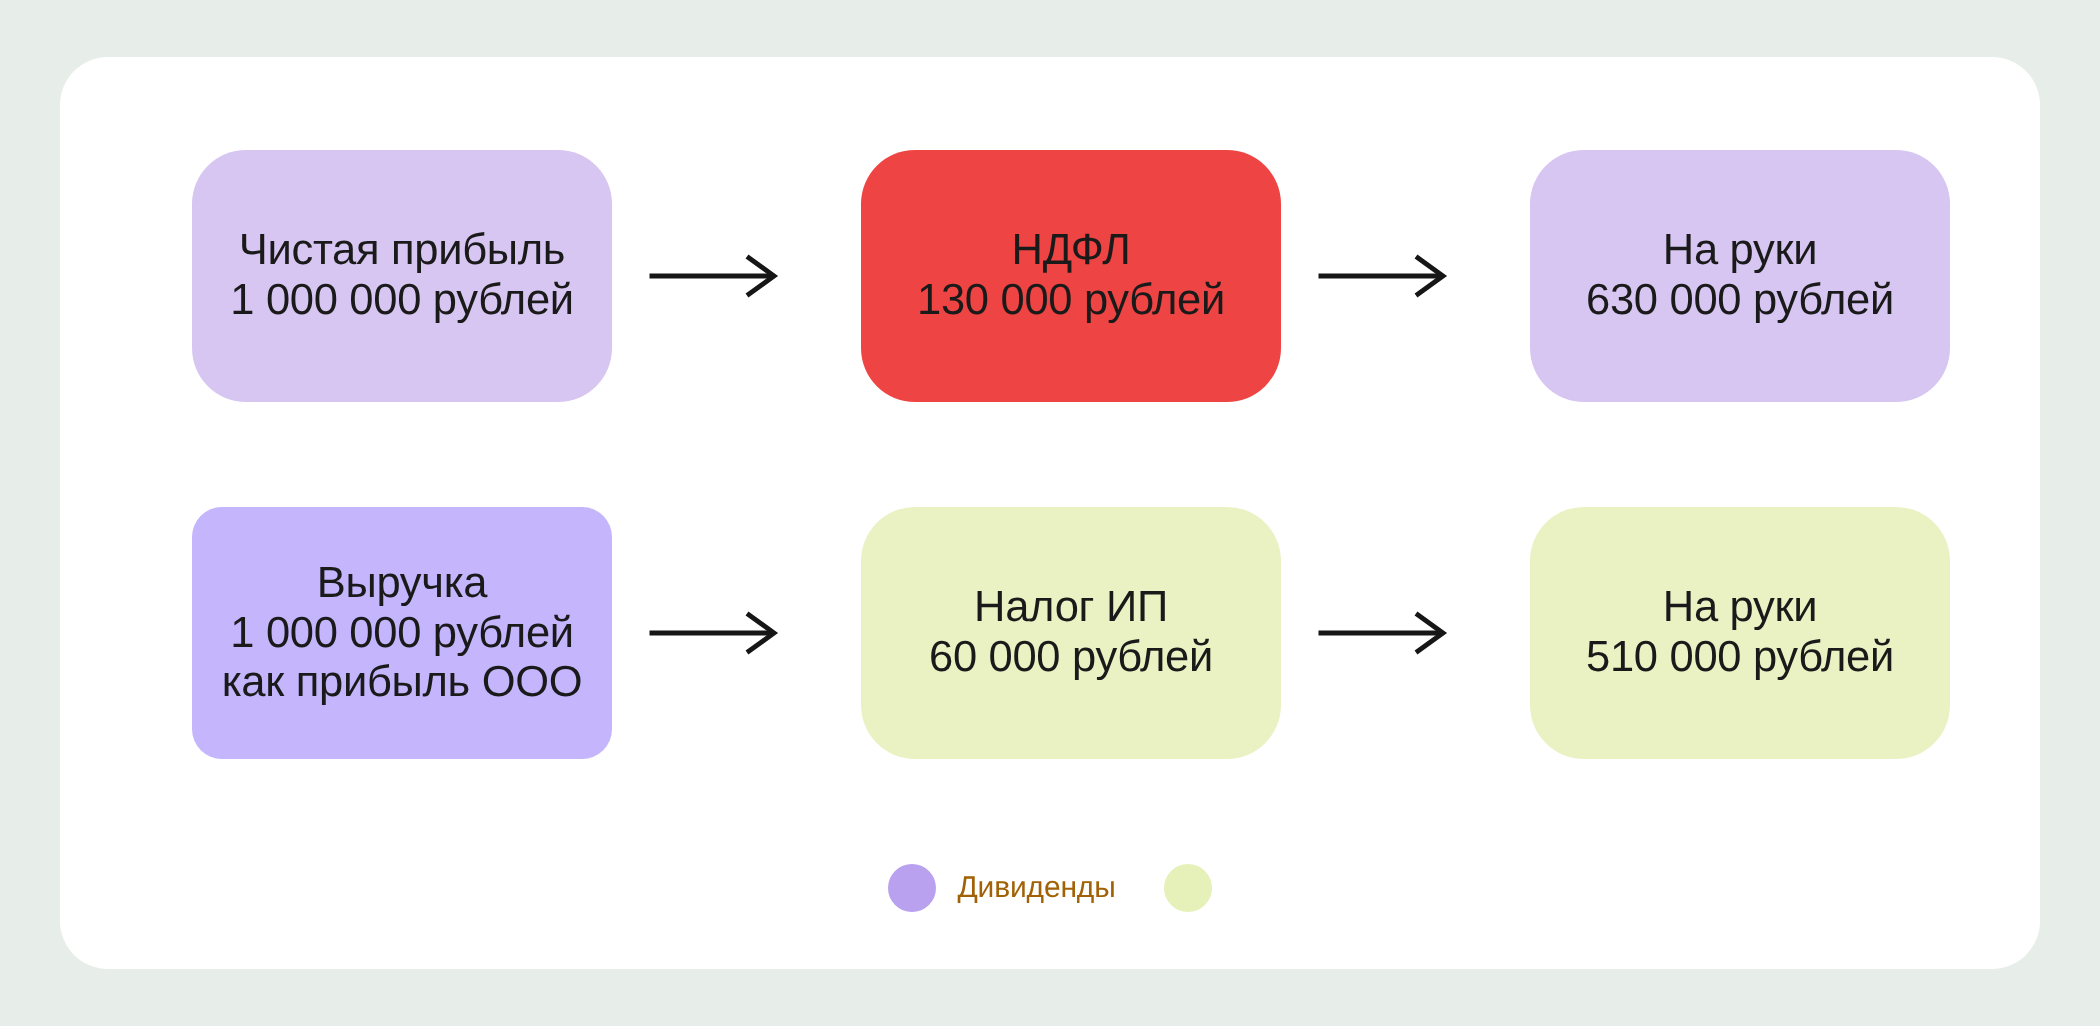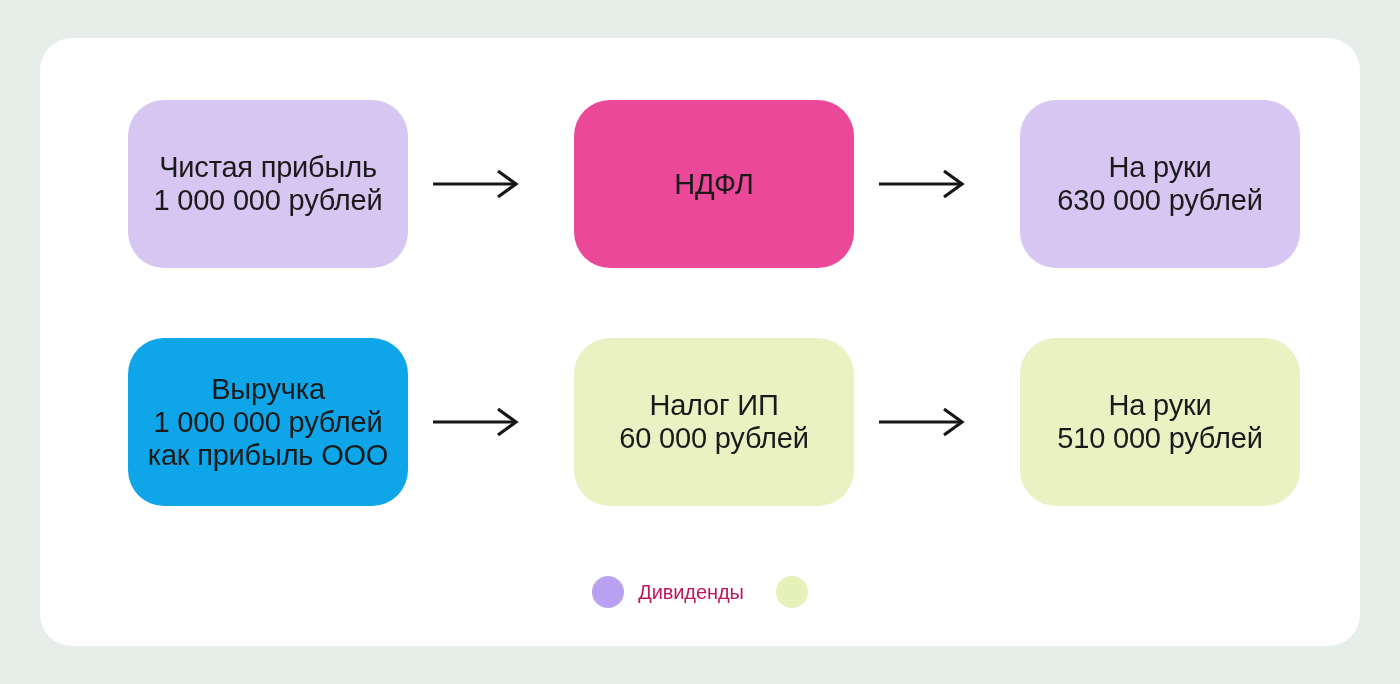--- a/index.html
+++ b/index.html
@@ -62,58 +62,59 @@
     align-items: center;
     gap: 14px;
   }
   .legend-dot {
     width: 32px; height: 32px;
     border-radius: 50%;
     flex: 0 0 auto;
   }
   .legend-label {
     font-size: 20px;
-    color: #be185d;
+    color: #a16207;
     letter-spacing: -0.1px;
   }
 </style>
 </head>
 <body>
 
 <div class="page">
   <div class="card">
 
     <div class="flow-row">
       <div class="flow-box" style="background-color: rgb(216, 198, 242);">
         <span>Чистая прибыль</span>
         <span>1 000 000 рублей</span>
       </div>
       <div class="arrow-wrap">
         <svg width="90" height="32" viewBox="0 0 90 32" fill="none">
           <line x1="1" y1="16" x2="83" y2="16" stroke="currentColor" stroke-width="3.2"></line>
           <polyline points="66,3 84,16 66,29" stroke="currentColor" stroke-width="3.2" fill="none"></polyline>
         </svg>
       </div>
-      <div class="flow-box" style="background-color: #ec4899;">
+      <div class="flow-box" style="background-color: #ef4444;">
         <span>НДФЛ</span>
+        <span>130 000 рублей</span>
       </div>
       <div class="arrow-wrap">
         <svg width="90" height="32" viewBox="0 0 90 32" fill="none">
           <line x1="1" y1="16" x2="83" y2="16" stroke="currentColor" stroke-width="3.2"></line>
           <polyline points="66,3 84,16 66,29" stroke="currentColor" stroke-width="3.2" fill="none"></polyline>
         </svg>
       </div>
       <div class="flow-box" style="background-color: rgb(216, 198, 242);">
         <span>На руки</span>
         <span>630 000 рублей</span>
       </div>
     </div>
 
     <div class="flow-row">
-      <div class="flow-box" style="background-color: #0ea5e9;">
+      <div class="flow-box" style="background-color: #c4b5fd; border-radius: 20px;">
         <span>Выручка</span>
         <span>1 000 000 рублей</span>
         <span>как прибыль ООО</span>
       </div>
       <div class="arrow-wrap">
         <svg width="90" height="32" viewBox="0 0 90 32" fill="none">
           <line x1="1" y1="16" x2="83" y2="16" stroke="currentColor" stroke-width="3.2"></line>
           <polyline points="66,3 84,16 66,29" stroke="currentColor" stroke-width="3.2" fill="none"></polyline>
         </svg>
       </div>

